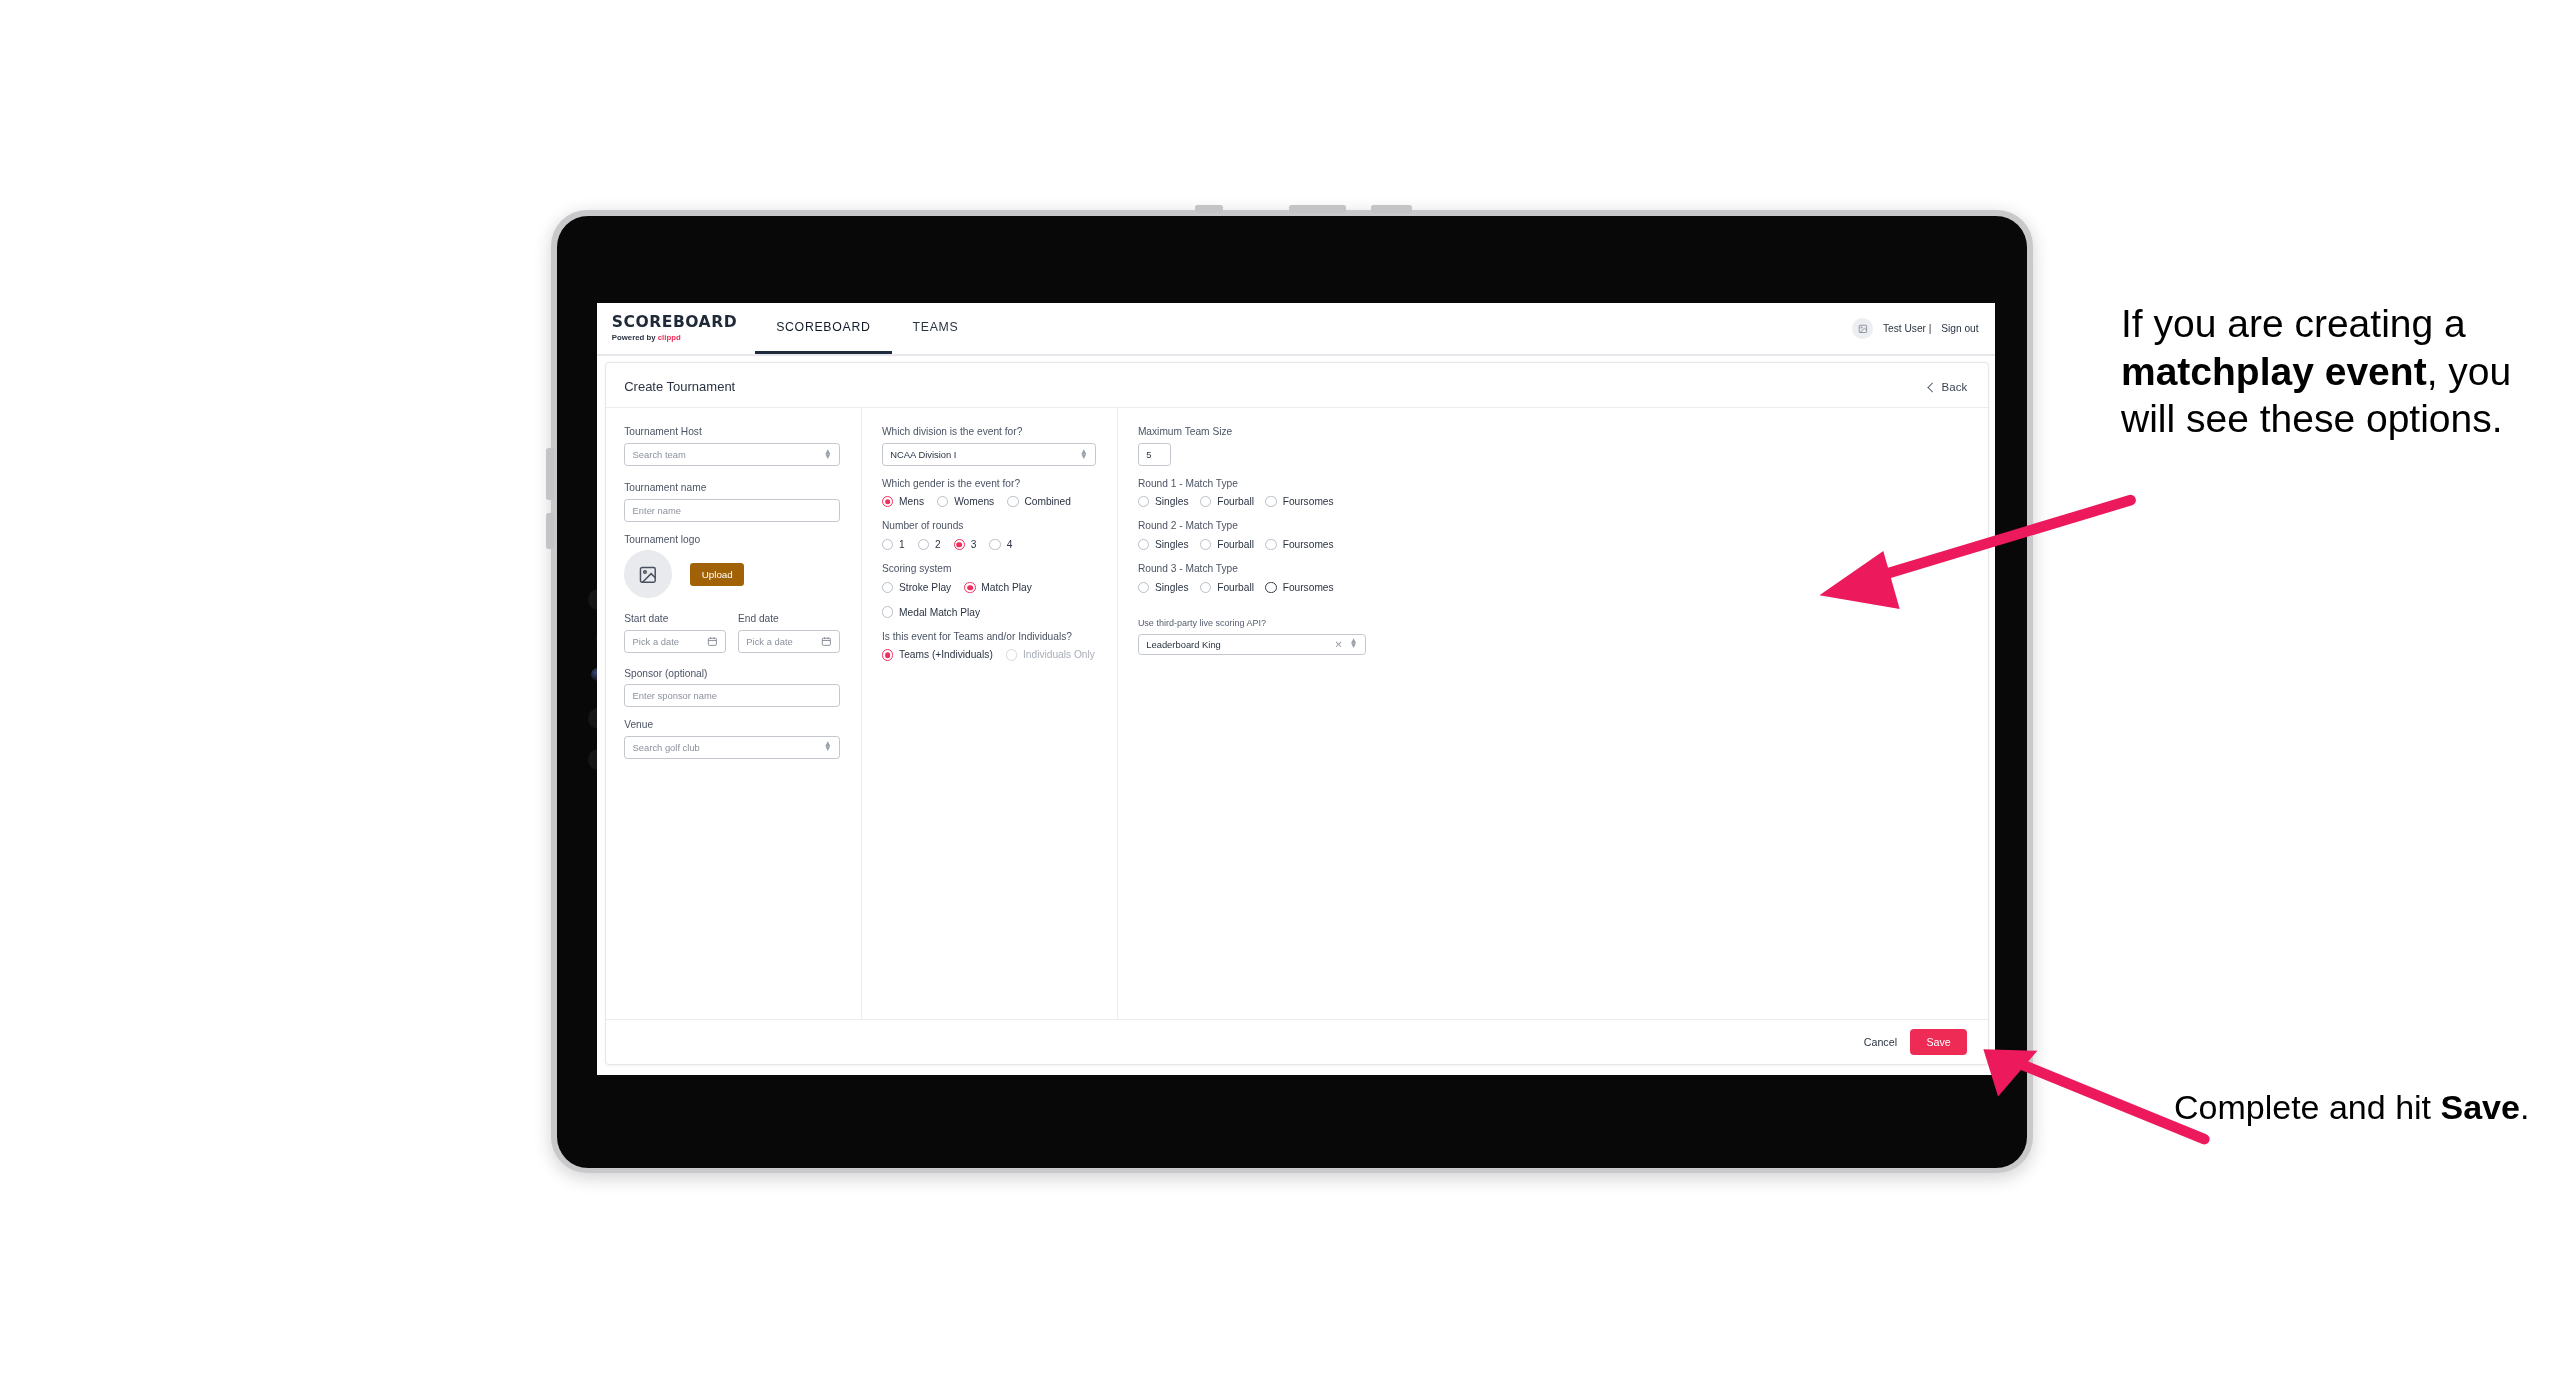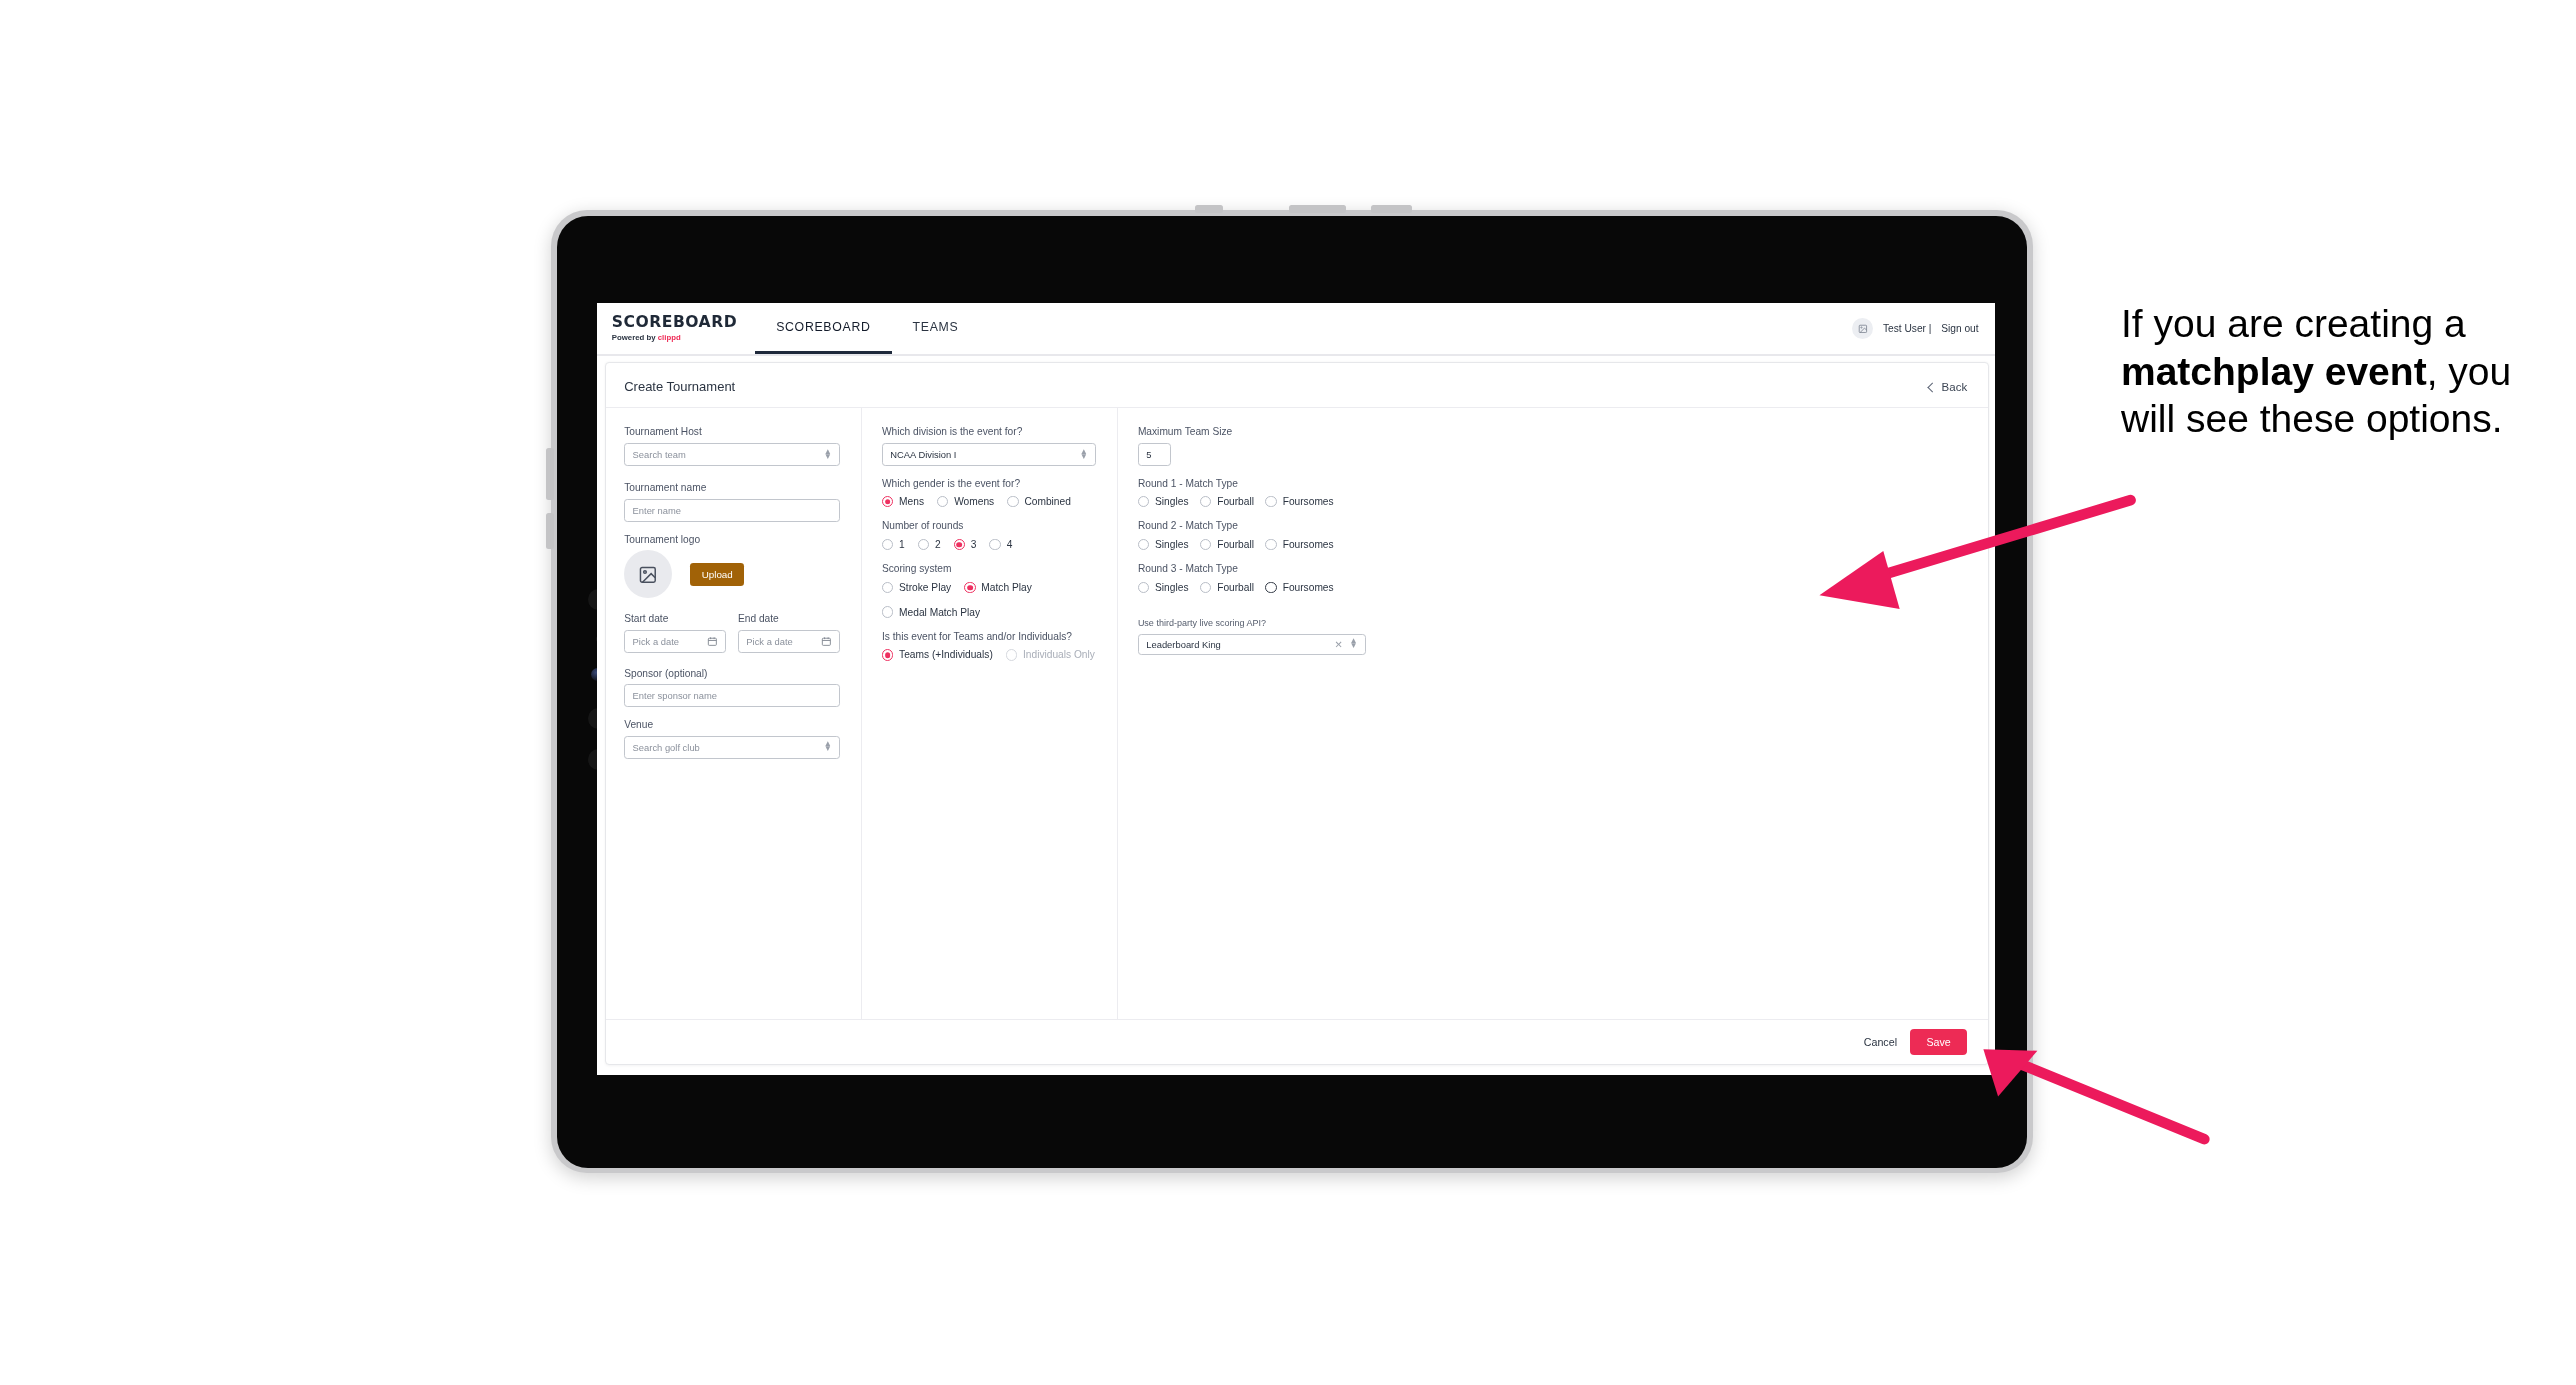--- a/index.html
+++ b/index.html
@@ -503,15 +503,18 @@
 
   <svg class="arrow" style="left:1967px; top:1049px; width:270px; height:123px;" viewBox="0 0 330 150">
     <path d="M 50 12 L 290 110" stroke="#ec1a5c" stroke-width="13" stroke-linecap="round" fill="none"></path>
     <path d="M 20 0 L 86 2 L 38 58 Z" fill="#ec1a5c"></path>
   </svg>
 
   <div class="anno anno-top">
     <span>If you are creating a </span><b>matchplay event</b><span>, you will see these options.</span>
   </div>
 
+  <div class="anno anno-bottom">
+    <span>Complete and hit </span><b>Save</b><span>.</span>
+  </div>
 
 </div>
 
 
 </body></html>

